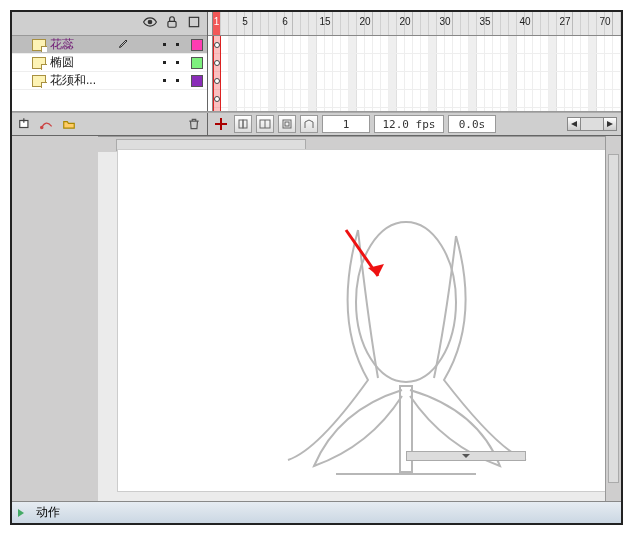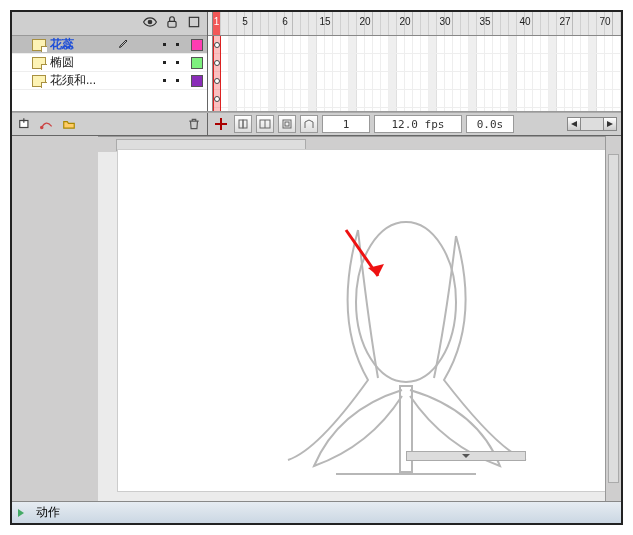--- a/index.html
+++ b/index.html
@@ -61,21 +61,21 @@
     height: 18px;
     display: flex;
     align-items: center;
     border-bottom: 1px solid #eee;
     gap: 4px;
     padding-left: 4px;
   }
   .layer-row.selected {
     background: #bdbdbd;
   }
-  .layer-row.selected .layer-name { color: #1d4ed8; font-weight: 700;}
+  .layer-row.selected .layer-name { color: #701a75; font-weight: 400;}
   .page-icon {
     width: 14px;
     height: 12px;
     position: relative;
   }
   .page-icon::before {
     content: "";
     position: absolute;
     inset: 0;
     background: #fdf3b5;
@@ -234,21 +234,21 @@
     height: 18px;
     padding: 0 4px;
     font-family: monospace;
     font-size: 11px;
     color: #333;
     display: flex;
     align-items: center;
     justify-content: center;
   }
   .info-box.frame { width: 48px; }
-  .info-box.fps { width: 88px; }
+  .info-box.fps { width: 70px; }
   .info-box.time { width: 48px; }
   .trashcan { margin-left:auto; margin-right:4px; }
 
   
   .canvas-area {
     flex: 1;
     display: flex;
     background: #ebebeb;
     position: relative;
     min-height: 0;

